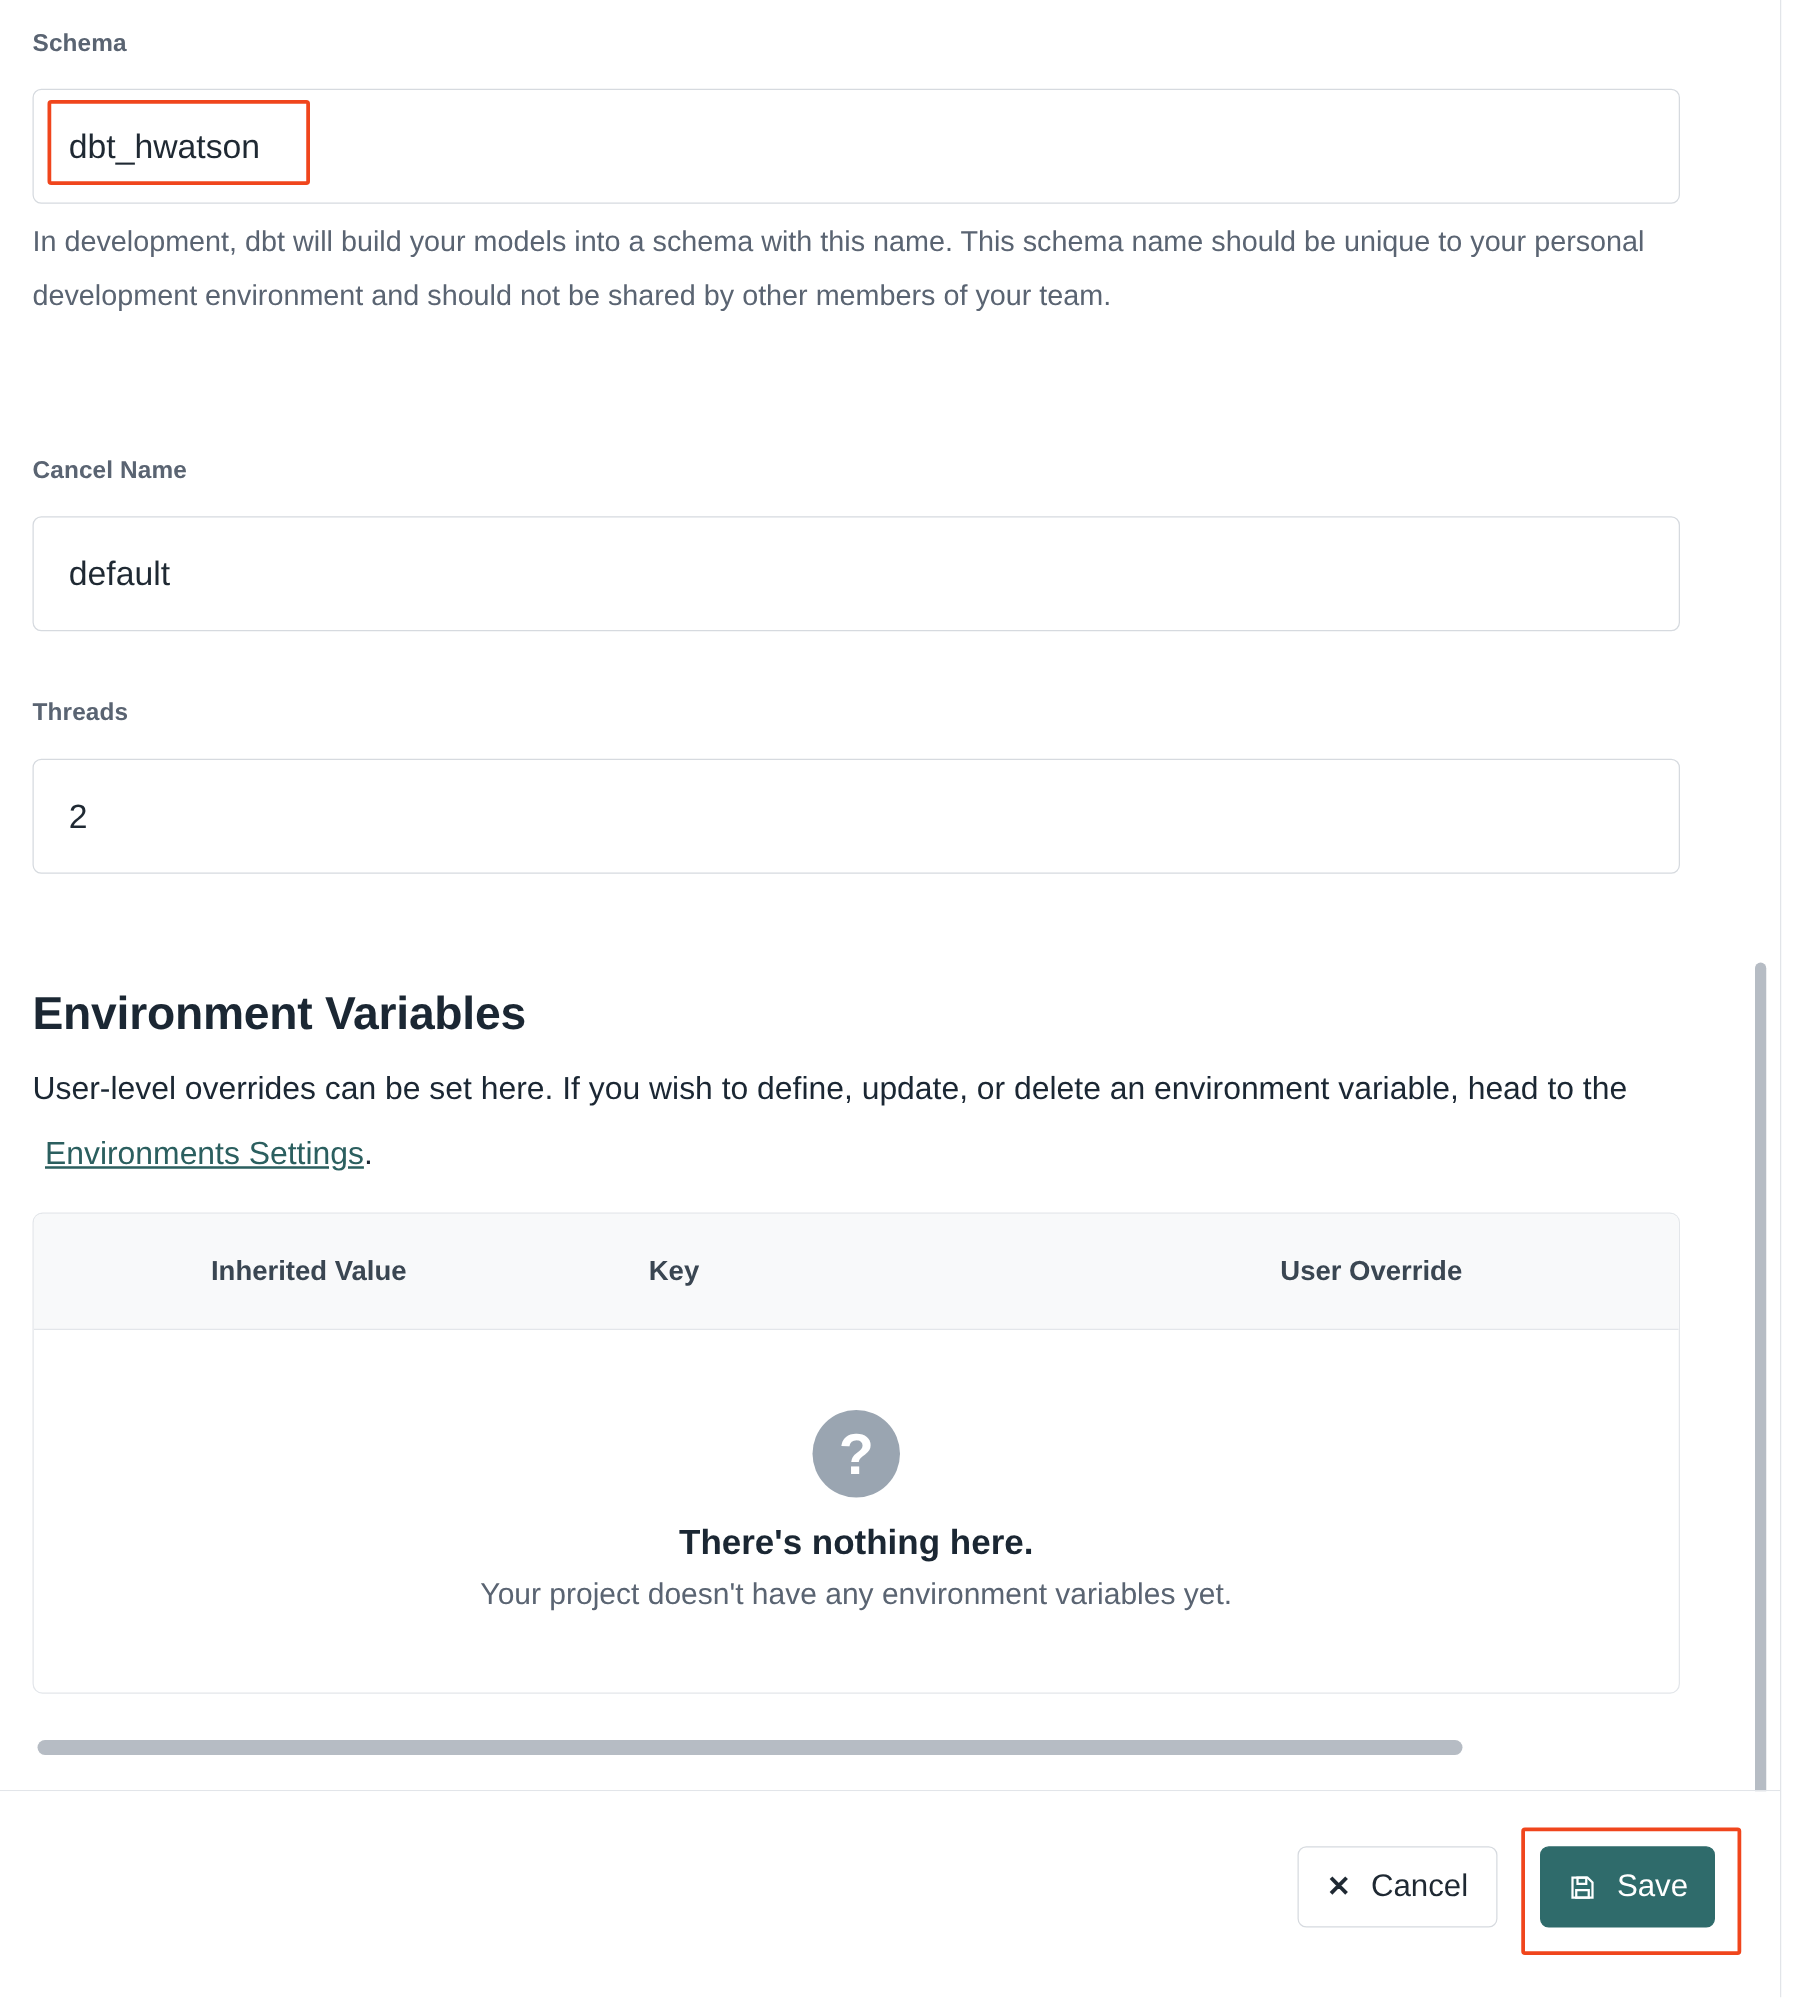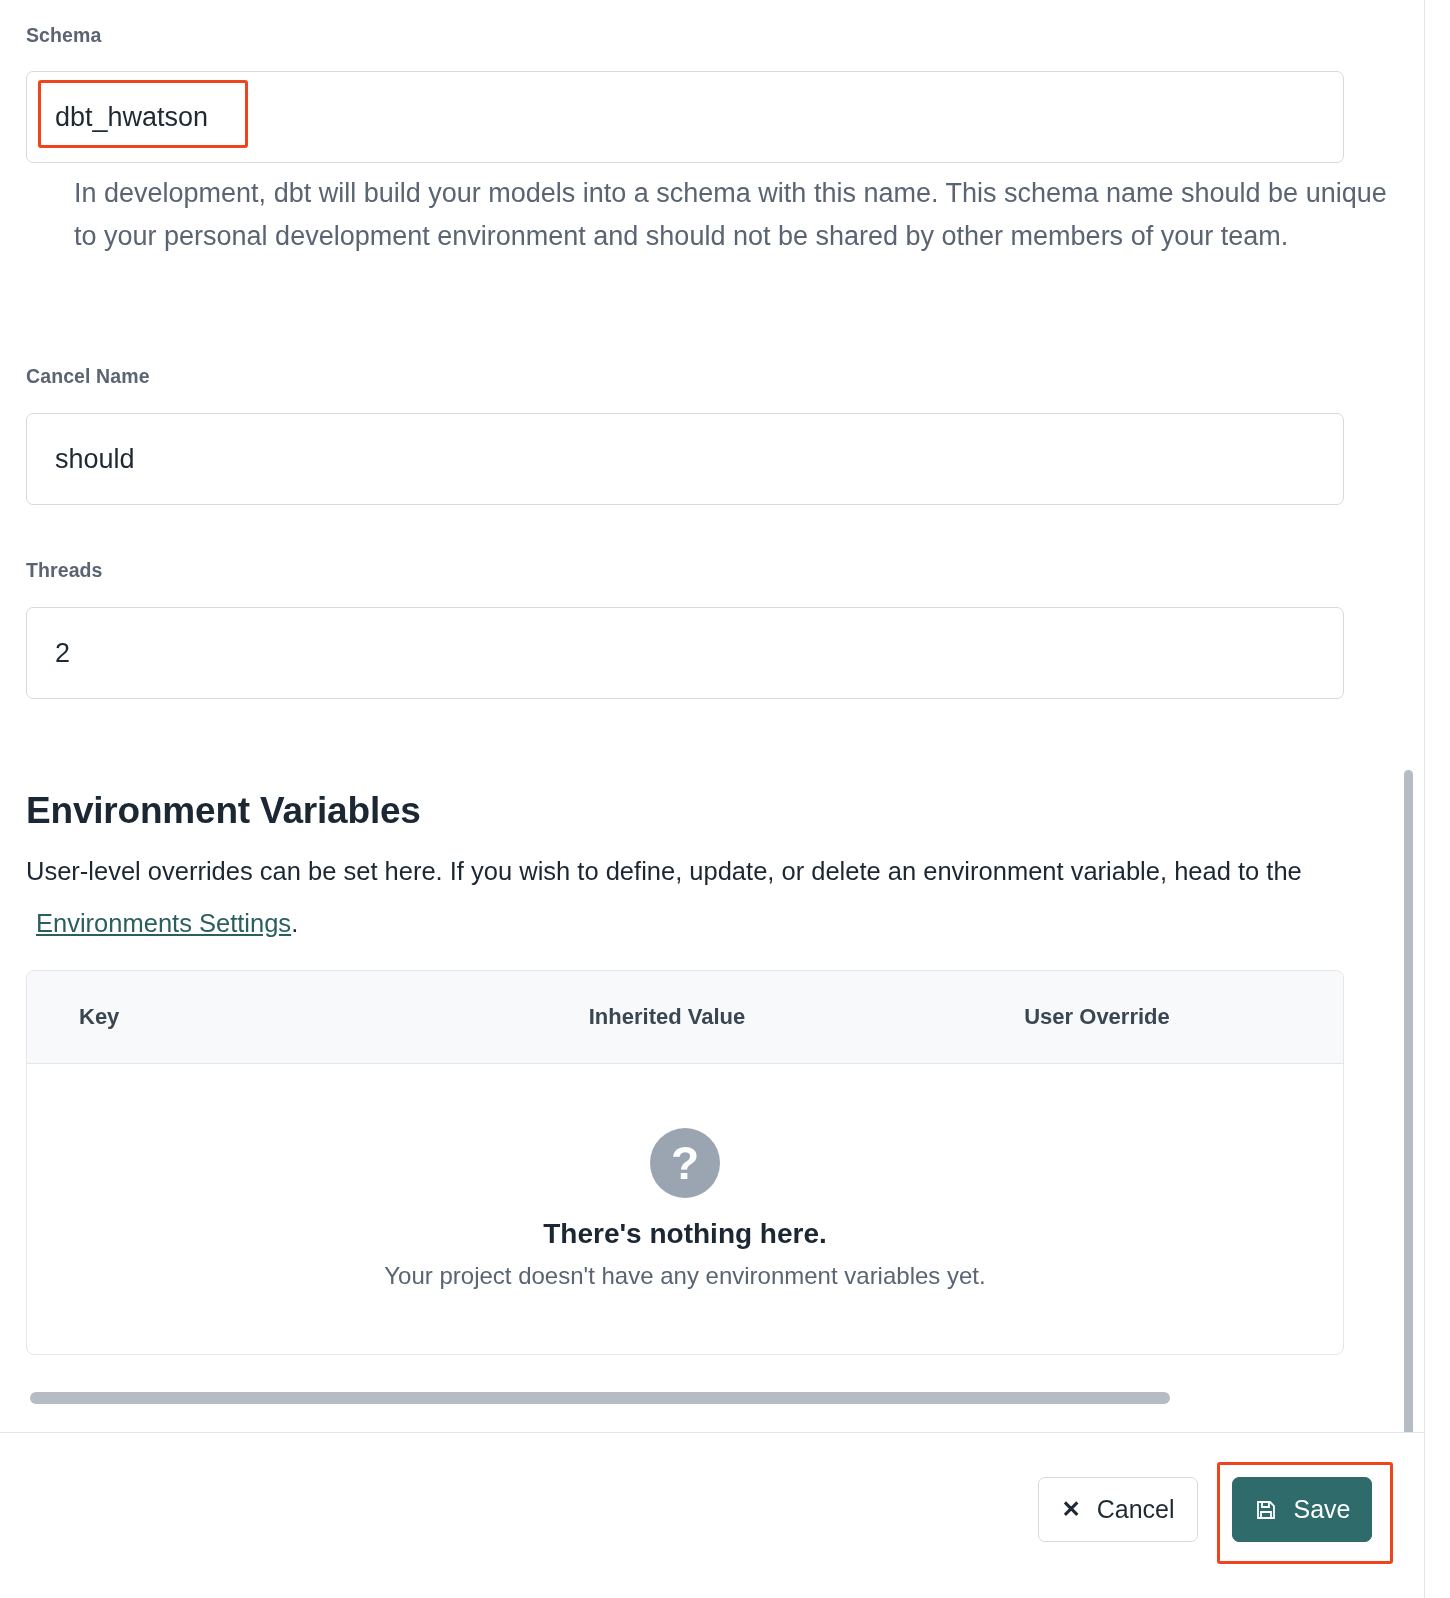--- a/index.html
+++ b/index.html
@@ -75,24 +75,23 @@
 
   #schema-label { position: absolute; left: 26px; top: 24px; }
   #schema-input { position: absolute; left: 26px; top: 71px; }
   #schema-highlight { left: 38px; top: 80px; width: 204px; height: 62px; }
 
   .help-text {
     position: absolute;
     left: 26px;
     top: 172px;
     width: 1320px;
-    font-size: 27px;
+    font-size: 23px;
     line-height: 43px;
     color: #5a6472;
-    margin-left: 48px;
   }
 
   #target-label { position: absolute; left: 26px; top: 365px; }
   #target-input { position: absolute; left: 26px; top: 413px; }
 
   #threads-label { position: absolute; left: 26px; top: 559px; }
   #threads-input { position: absolute; left: 26px; top: 607px; }
 
   .section-title {
     position: absolute;
@@ -284,33 +283,33 @@
 
   <div class="content">
 
     <div class="field-label" id="schema-label">Schema</div>
     <div class="input-box" id="schema-input">dbt_hwatson</div>
     <div class="highlight-box" id="schema-highlight"></div>
 
     <div class="help-text">In development, dbt will build your models into a schema with this name. This schema name should be unique to your personal development environment and should not be shared by other members of your team.</div>
 
     <div class="field-label" id="target-label">Cancel Name</div>
-    <div class="input-box" id="target-input">should</div>
+    <div class="input-box" id="target-input">default</div>
 
     <div class="field-label" id="threads-label">Threads</div>
     <div class="input-box" id="threads-input">2</div>
 
     <div class="section-title">Environment Variables</div>
 
     <div class="section-desc"><span>User-level overrides can be set here. If you wish to define, update, or delete an environment variable, head to the </span><a href="#">Environments Settings</a><span>.</span></div>
 
     <div class="table-card">
       <div class="table-head">
+        <div class="th th-inherited">Inherited Value</div>
         <div class="th th-key">Key</div>
-        <div class="th th-inherited">Inherited Value</div>
         <div class="th th-override">User Override</div>
       </div>
       <div class="empty-state">
         <div class="q-icon">?</div>
         <div class="empty-title">There's nothing here.</div>
         <div class="empty-sub">Your project doesn't have any environment variables yet.</div>
       </div>
     </div>
 
     <div class="h-scrollbar-track"></div>

